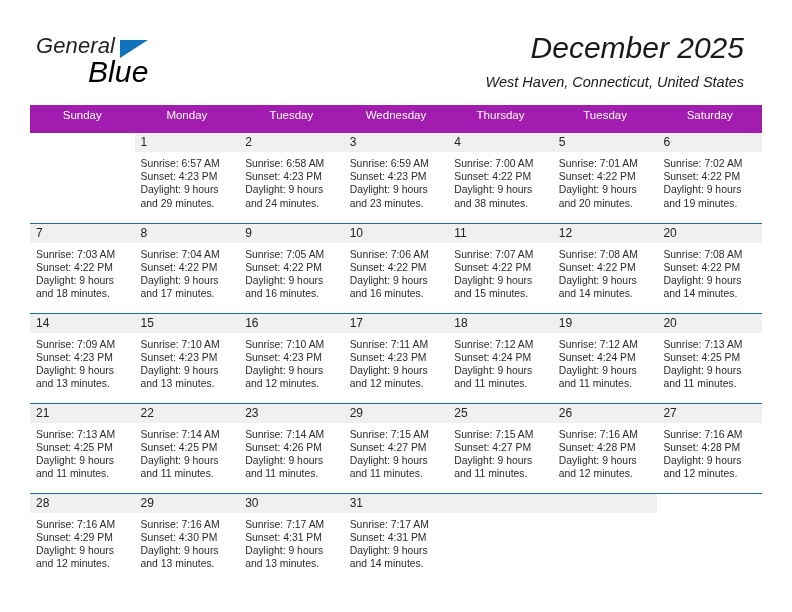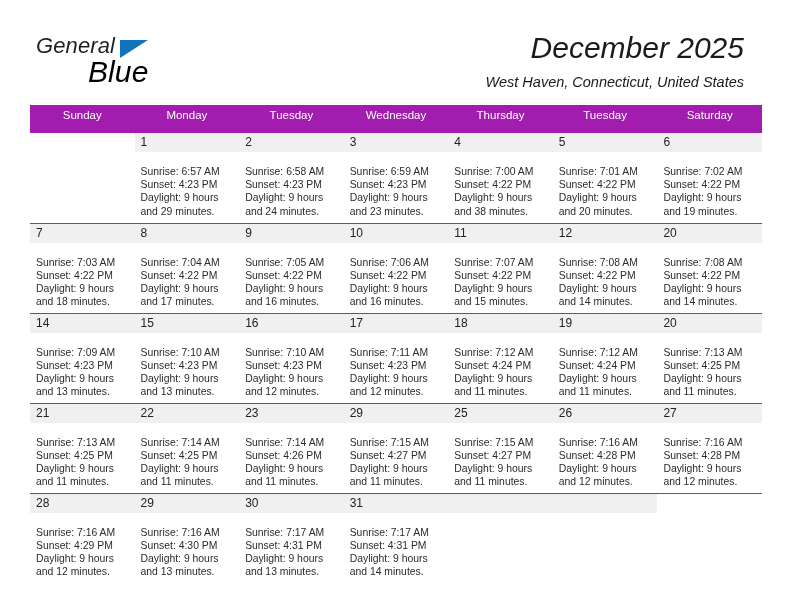--- a/index.html
+++ b/index.html
@@ -129,21 +129,21 @@
     background: #f0f0f0;
     height: 19px;
     line-height: 19px;
     font-size: 12px;
     color: #222222;
     padding-left: 6px;
     box-sizing: border-box;
     white-space: nowrap;
   }
   .cell-body {
-    padding: 13px 6px 0 6px;
+    padding: 5px 6px 0 6px;
     font-size: 10.4px;
     line-height: 13.2px;
     color: #2b2b2b;
   }
   .cell-body div {
     white-space: nowrap;
   }
   td.empty .daynum-band {
     background: transparent;
   }

